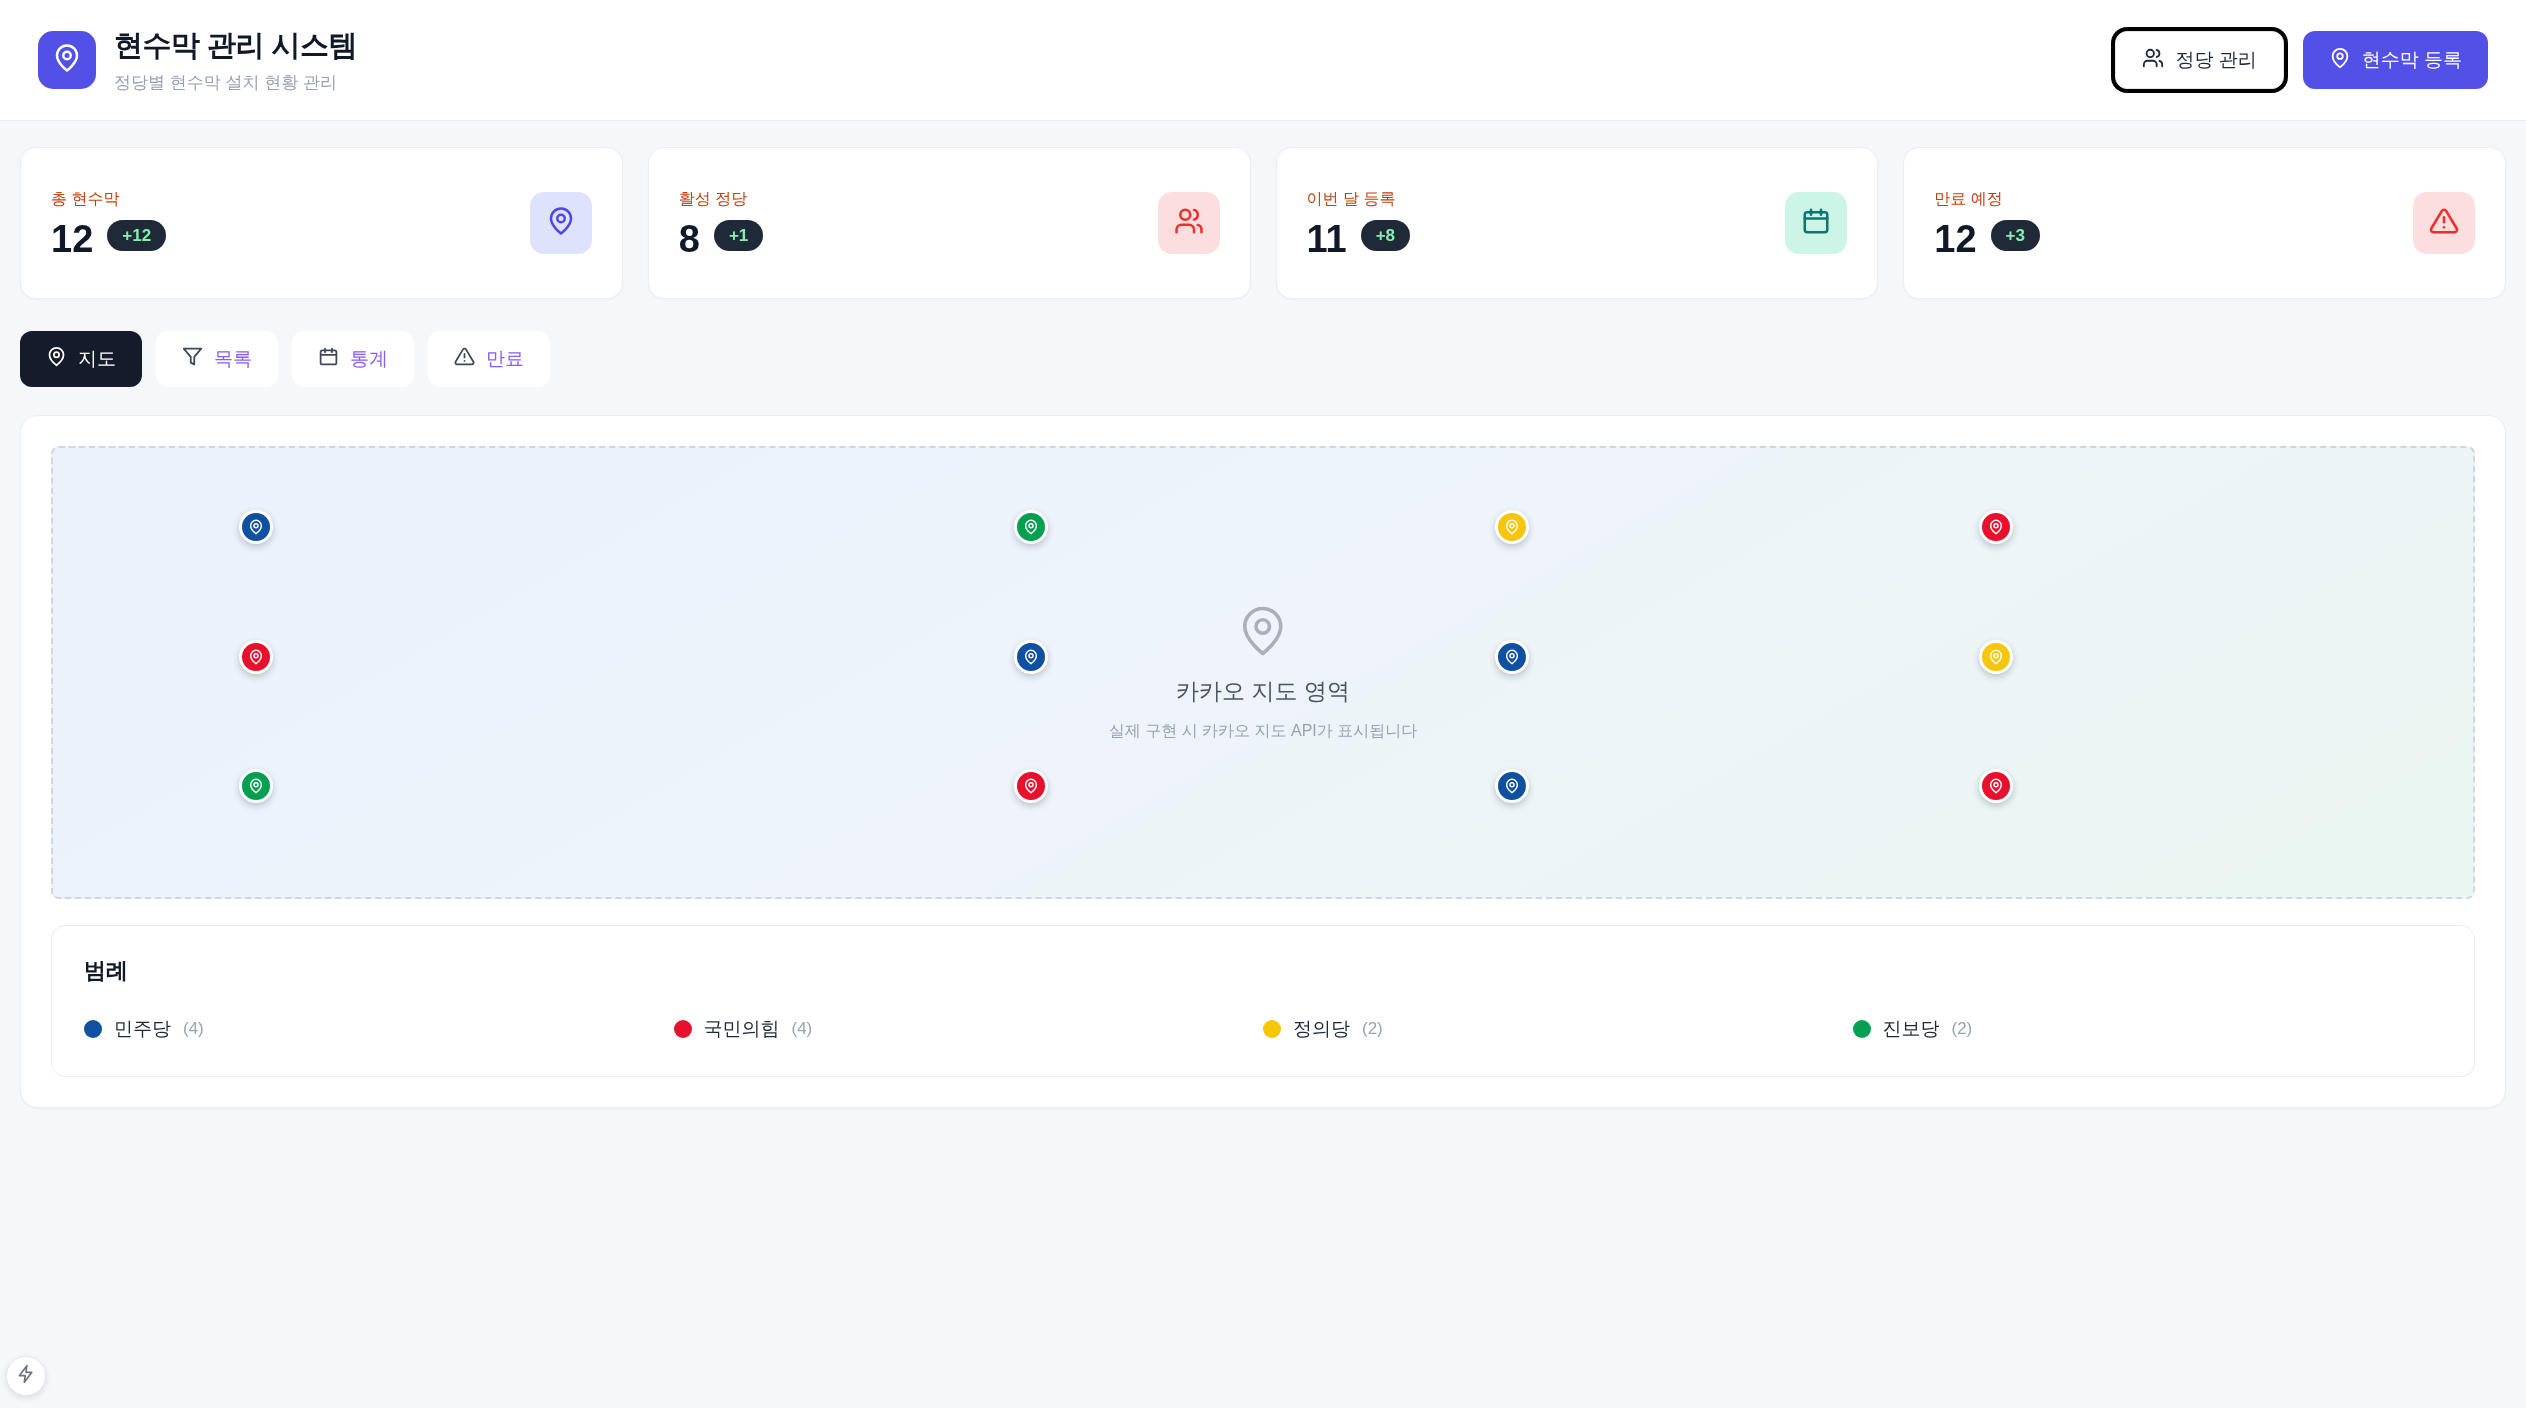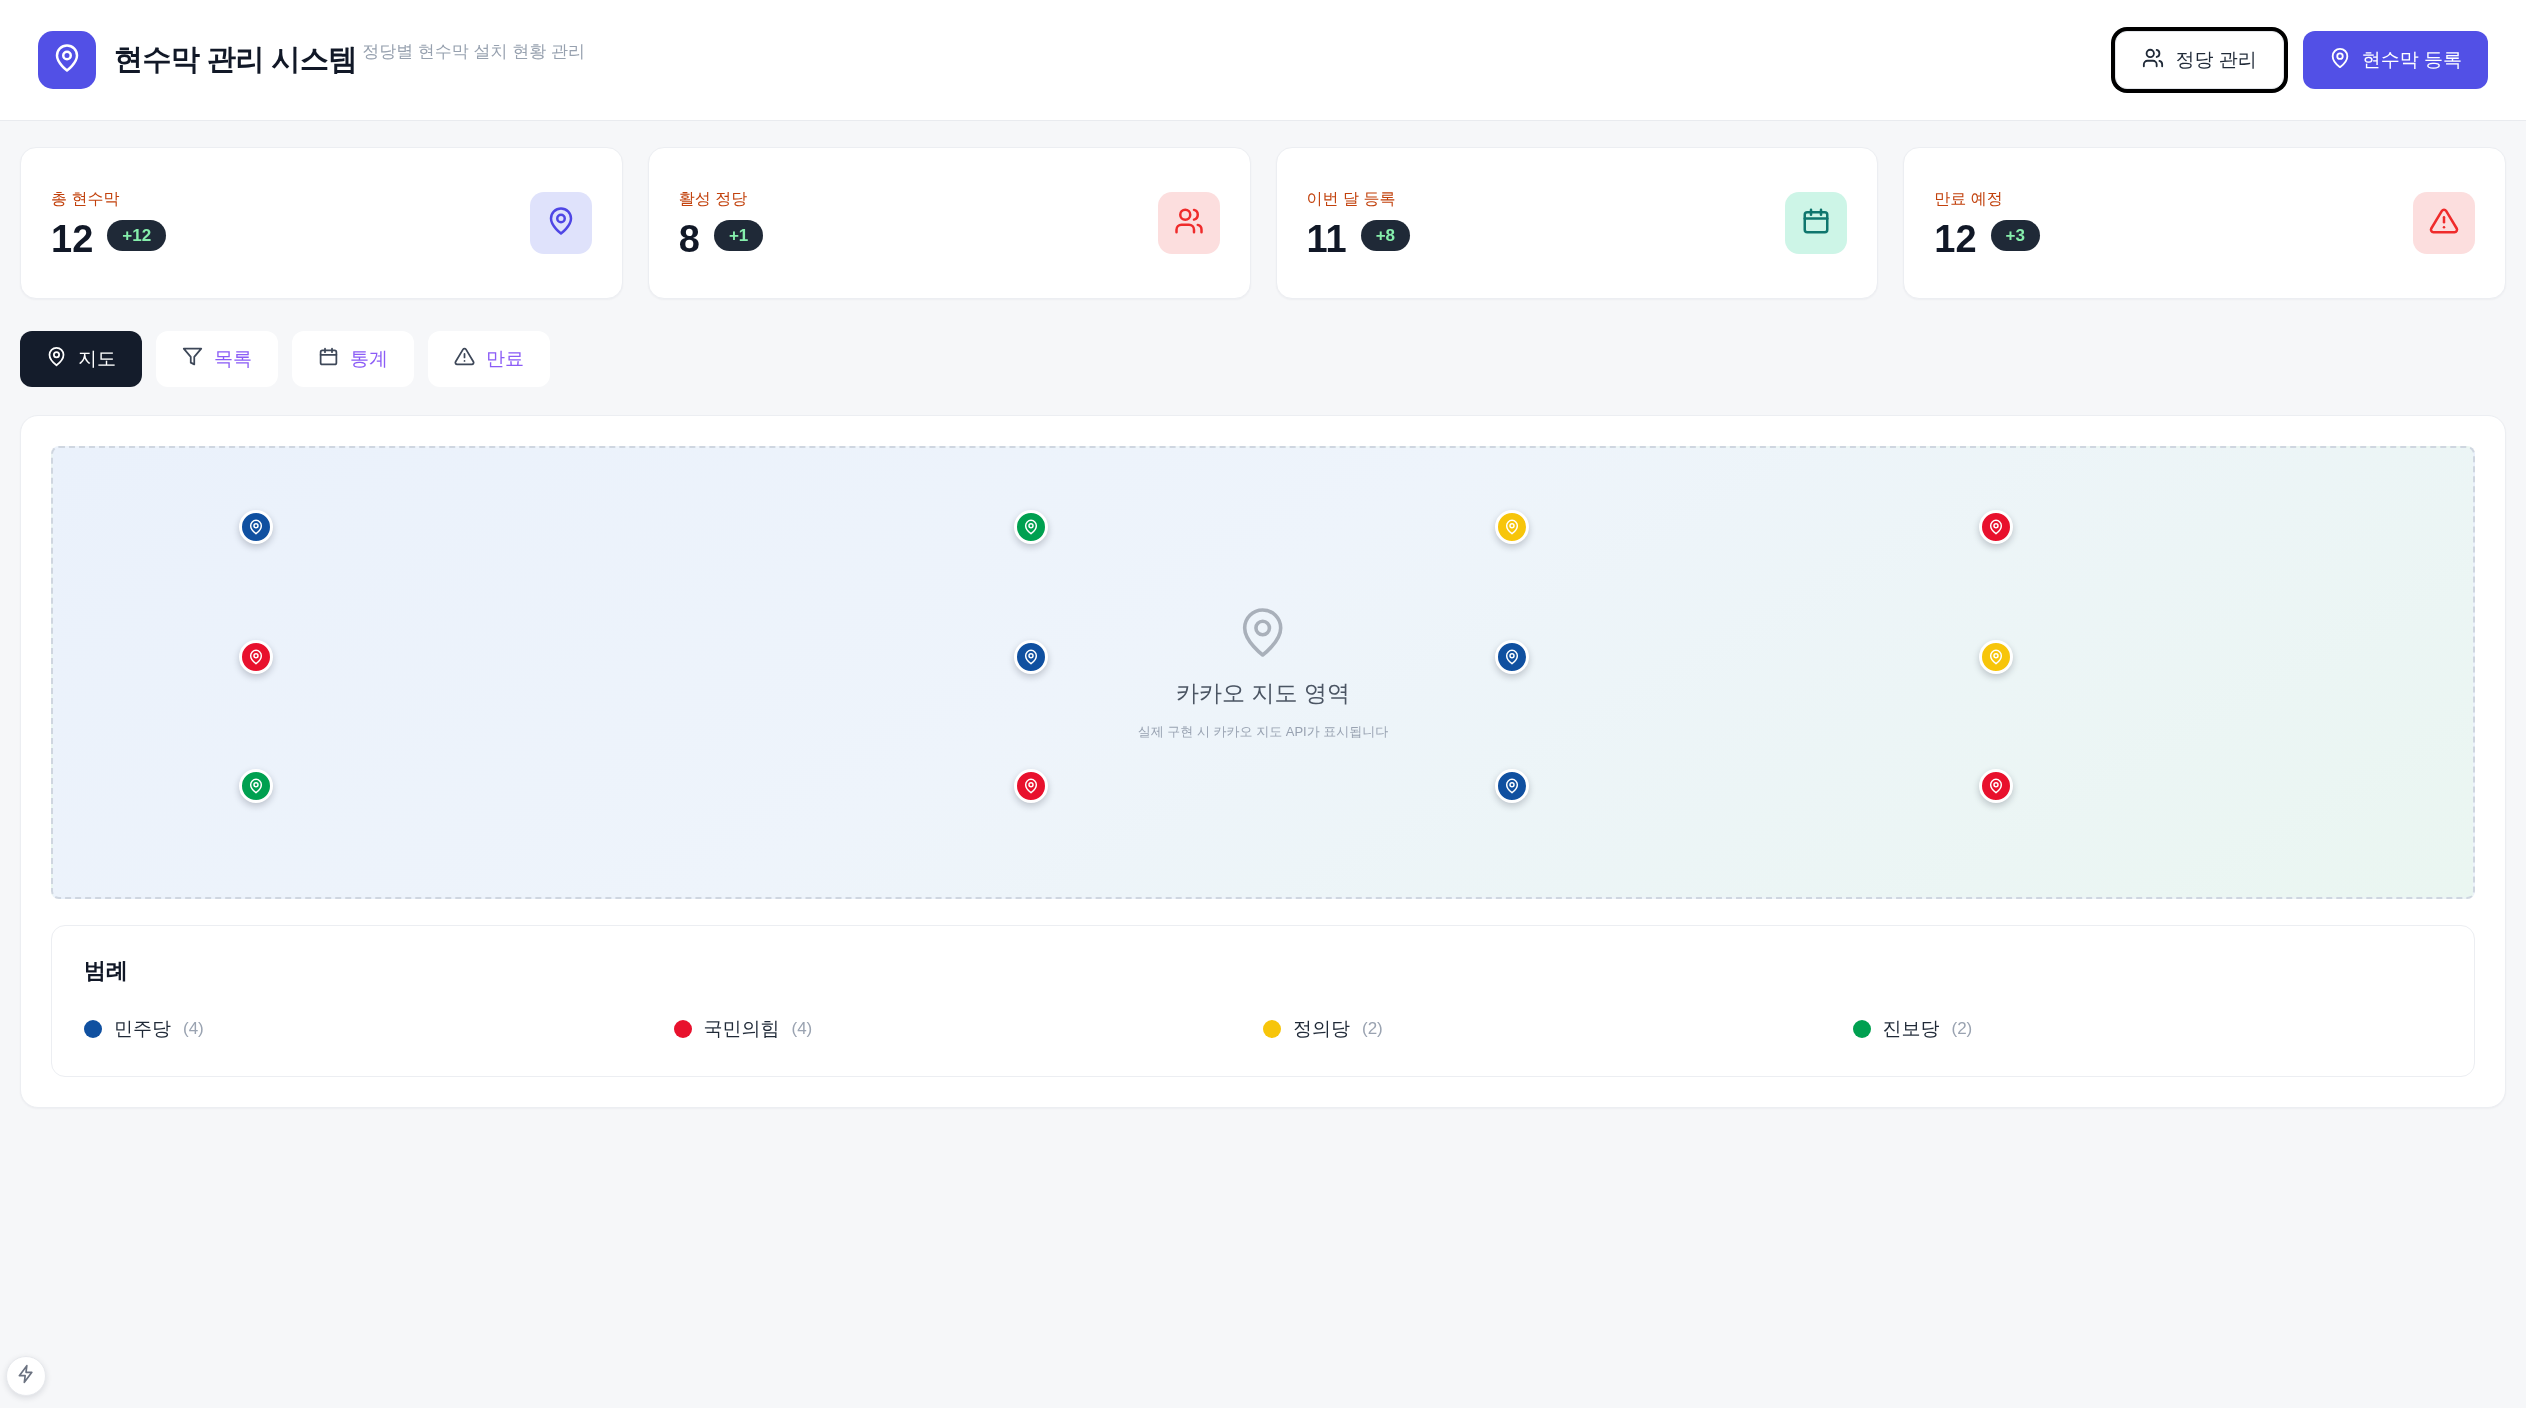--- a/index.html
+++ b/index.html
@@ -23,21 +23,21 @@
     padding: 0 38px;
   }
   .brand { display: flex; align-items: center; gap: 18px; }
   .brand-logo {
     width: 58px; height: 58px;
     border-radius: 15px;
     background: #5250e6;
     display: flex; align-items: center; justify-content: center;
     flex: none;
   }
-  .brand-text { display: flex; flex-direction: row; gap: 5px; }
+  .brand-text { display: flex; flex-direction: column; gap: 5px; }
   .brand-title {
     font-size: 29px; font-weight: 700; color: #111827; letter-spacing: -0.5px;
   }
   .brand-sub { font-size: 17px; color: #97a1af; }
 
   .header-actions {
     margin-left: auto;
     display: flex; align-items: center; gap: 19px;
   }
   .btn {
@@ -137,21 +137,21 @@
     text-decoration: underline;
   }
   .map-center {
     position: absolute;
     left: 50%; top: 50%;
     transform: translate(-50%, -50%);
     display: flex; flex-direction: column; align-items: center; gap: 14px;
     text-align: center;
   }
   .map-title { font-size: 23px; color: #4b5563; }
-  .map-sub { font-size: 13px; color: #98a2b1; }
+  .map-sub { font-size: 16px; color: #98a2b1; }
 
   .marker {
     position: absolute;
     width: 34px; height: 34px;
     border-radius: 50%;
     border: 3px solid #ffffff;
     box-shadow: 0 3px 7px rgba(16,24,40,.22);
     display: flex; align-items: center; justify-content: center;
     transform: translate(-50%, -50%);
     cursor: pointer;

